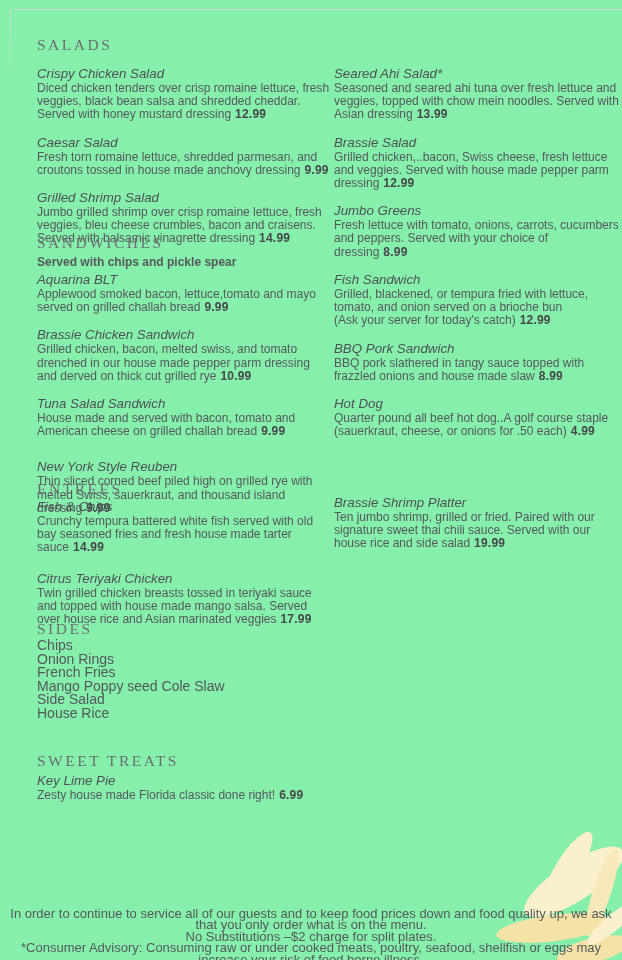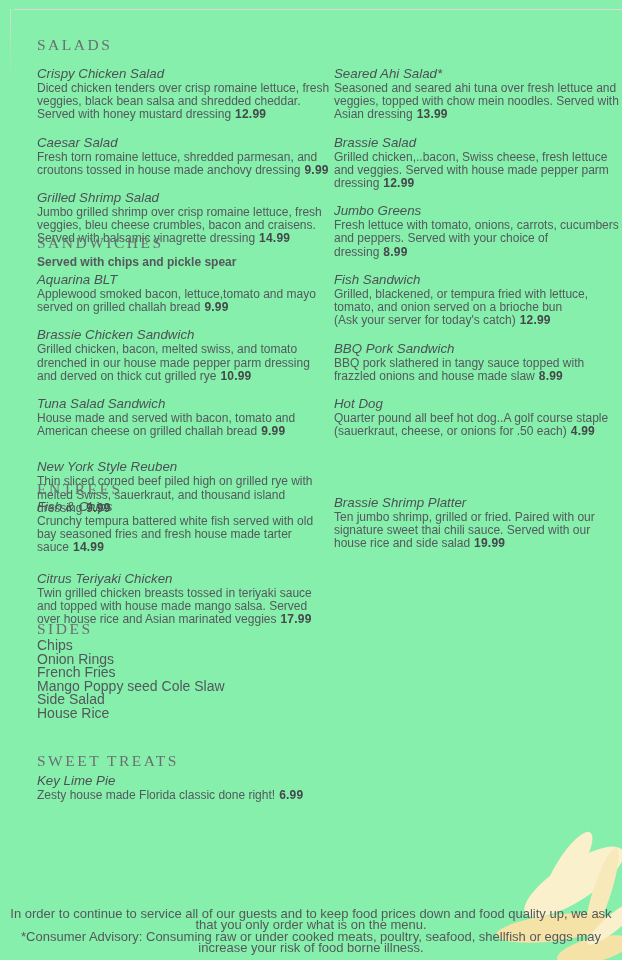--- a/index.html
+++ b/index.html
@@ -188,17 +188,18 @@
     <div class="col col-left" style="top:21px;width:400px;">
       <div class="item">
         <div class="item-name">Key Lime Pie</div>
         <div class="item-desc"><span class="desc-text">Zesty house made Florida classic done right!</span><span class="price">6.99</span></div>
       </div>
     </div>
   </div>
 
   <div class="footer">
     <div>In order to continue to service all of our guests and to keep food prices down and food quality up, we ask that you only order what is on the menu.</div>
+    <div>No Substitutions –$2 charge for split plates.</div>
     <div>*Consumer Advisory: Consuming raw or under cooked meats, poultry, seafood, shellfish or eggs may increase your risk of food borne illness.</div>
   </div>
 
   </div>
 </div>
 
 </body></html>

